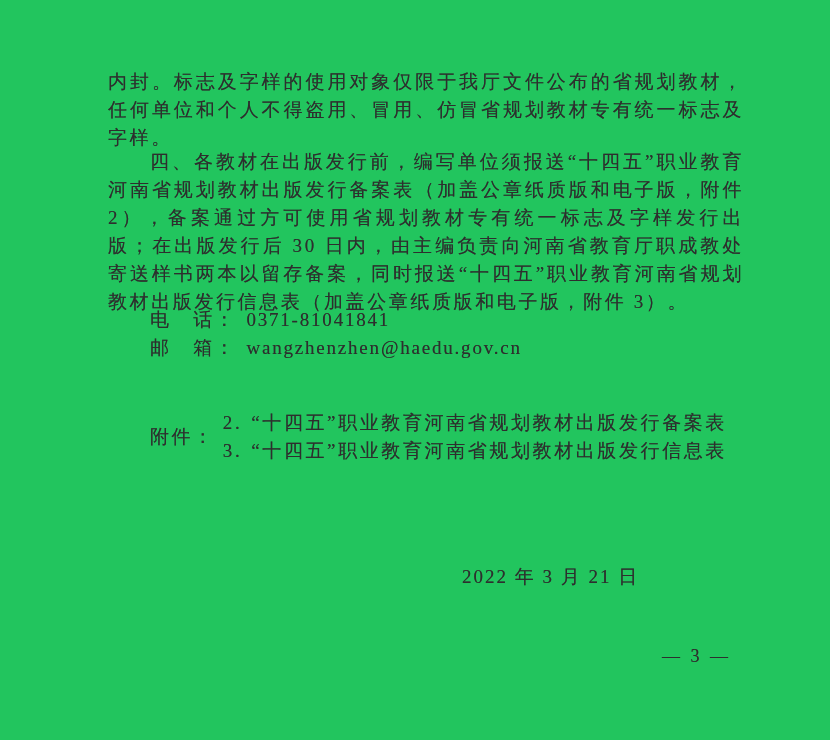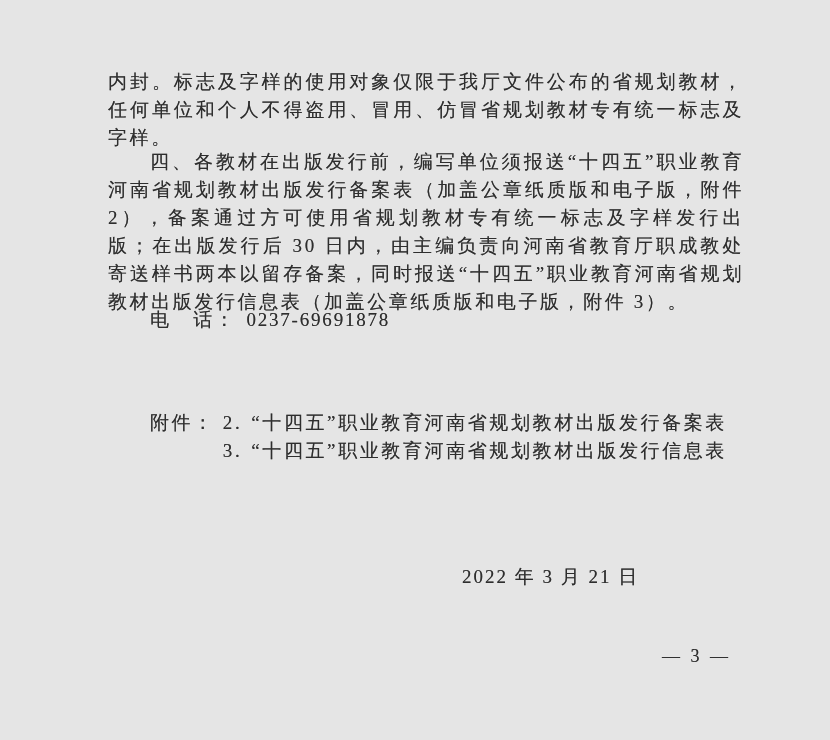--- a/index.html
+++ b/index.html
@@ -6,21 +6,21 @@
     margin: 0;
     padding: 0;
     width: 830px;
     height: 740px;
     background: #fcfcfc;
     overflow: hidden;
   }
   .page {
     position: absolute;
     inset: 0;
-    background: #e5e5e5;
+    background: #22c55e;
     font-family: "Liberation Serif", "DejaVu Serif", serif;
     color: #2e2e2e;
   }
   .sec {
     position: absolute;
     font-size: 19px;
     line-height: 28px;
     letter-spacing: 2.6px;
     text-shadow: 0 0 0.5px rgba(40,40,40,0.55);
   }
@@ -36,41 +36,44 @@
   #contact-block { top: 306px; left: 150px; }
   .contact-row { white-space: nowrap; }
   .contact-label { display: inline-block; }
   .contact-value { display: inline-block; margin-left: 10px; }
   #contact-phone .contact-value,
   #contact-email .contact-value {
     letter-spacing: 1.8px;
   }
 
   #attachments-block { top: 409px; left: 150px; }
-  .attachments-inner { display: flex; align-items: flex-start; }
+  .attachments-inner { display: flex; align-items: center; }
   .attachment-label { white-space: nowrap; }
   .attachment-list { margin-left: 8px; }
   .attachment-item { white-space: nowrap; }
   .attachment-number { display: inline-block; margin-right: 9px; }
 
   #date-line { top: 563px; left: 462px; letter-spacing: 2px; white-space: nowrap; }
   #page-number { top: 642px; left: 662px; font-size: 18px; letter-spacing: 3px; white-space: nowrap; }
 </style>
 </head>
 <body>
 
 <div class="page">
 
   <div id="para-continuation" class="sec body-para">内封。标志及字样的使用对象仅限于我厅文件公布的省规划教材，任何单位和个人不得盗用、冒用、仿冒省规划教材专有统一标志及字样。</div>
 
   <div id="para-item-four" class="sec body-para">四、各教材在出版发行前，编写单位须报送“十四五”职业教育河南省规划教材出版发行备案表（加盖公章纸质版和电子版，附件 2），备案通过方可使用省规划教材专有统一标志及字样发行出版；在出版发行后 30 日内，由主编负责向河南省教育厅职成教处寄送样书两本以留存备案，同时报送“十四五”职业教育河南省规划教材出版发行信息表（加盖公章纸质版和电子版，附件 3）。</div>
 
   <div id="contact-block" class="sec">
     <div class="contact-row" id="contact-phone">
-      <span class="contact-label">电　话：</span><span class="contact-value">0237-69691878</span>
+      <span class="contact-label">电　话：</span><span class="contact-value">0371-81041841</span>
+    </div>
+    <div class="contact-row" id="contact-email">
+      <span class="contact-label">邮　箱：</span><span class="contact-value">wangzhenzhen@haedu.gov.cn</span>
     </div>
   </div>
 
   <div id="attachments-block" class="sec">
     <div class="attachments-inner">
       <span class="attachment-label">附件：</span>
       <div class="attachment-list">
         <div class="attachment-item">
           <span class="attachment-number">2.</span><span>“十四五”职业教育河南省规划教材出版发行备案表</span>
         </div>

